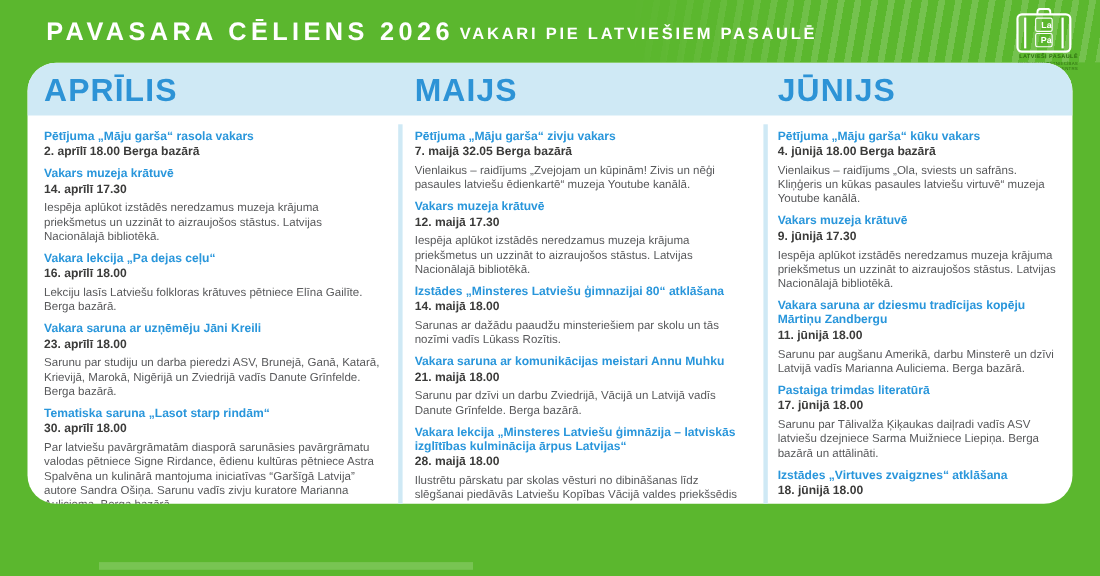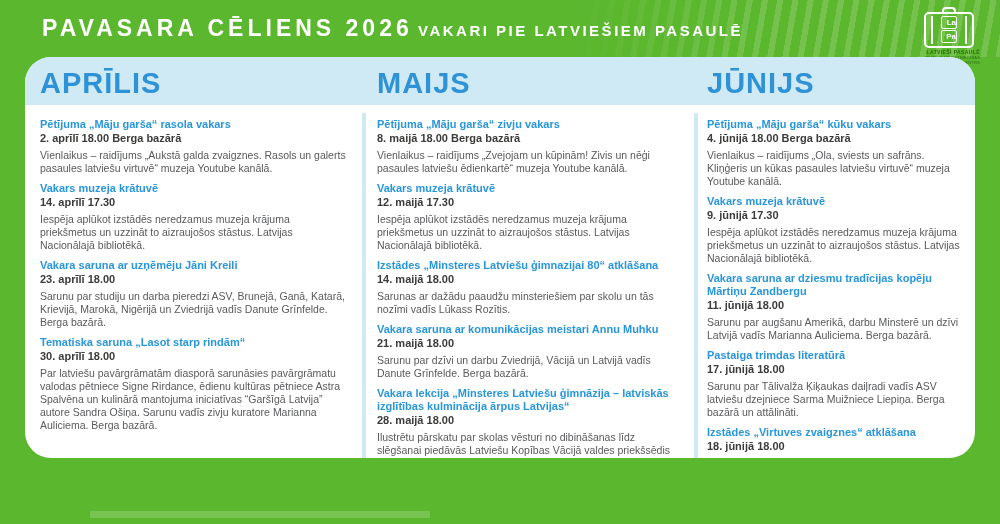--- a/index.html
+++ b/index.html
@@ -109,46 +109,50 @@
     <div class="divider div-2"></div>
 
     <div class="cols">
 
       <div class="col col-1">
         <div class="month-title">APRĪLIS</div>
         <div class="events">
           <div class="event">
             <div class="ev-title">Pētījuma „Māju garša“ rasola vakars</div>
             <div class="ev-date">2. aprīlī 18.00 Berga bazārā</div>
-            <div class="ev-desc">Vienlaikus – raidījums „Aukstā galda zvaigznes. Rasols un galerts pasaules latviešu virtuvē“ muzeja Youtube kanālā.</div>
           </div>
           <div class="event">
             <div class="ev-title">Vakars muzeja krātuvē</div>
             <div class="ev-date">14. aprīlī 17.30</div>
             <div class="ev-desc">Iespēja aplūkot izstādēs neredzamus muzeja krājuma priekšmetus un uzzināt to aizraujošos stāstus. Latvijas Nacionālajā bibliotēkā.</div>
           </div>
           <div class="event">
+            <div class="ev-title">Vakara lekcija „Pa dejas ceļu“</div>
+            <div class="ev-date">16. aprīlī 18.00</div>
+            <div class="ev-desc">Lekciju lasīs Latviešu folkloras krātuves pētniece Elīna Gailīte. Berga bazārā.</div>
+          </div>
+          <div class="event">
             <div class="ev-title">Vakara saruna ar uzņēmēju Jāni Kreili</div>
             <div class="ev-date">23. aprīlī 18.00</div>
             <div class="ev-desc">Sarunu par studiju un darba pieredzi ASV, Brunejā, Ganā, Katarā, Krievijā, Marokā, Nigērijā un Zviedrijā vadīs Danute Grīnfelde. Berga bazārā.</div>
           </div>
           <div class="event">
             <div class="ev-title">Tematiska saruna „Lasot starp rindām“</div>
             <div class="ev-date">30. aprīlī 18.00</div>
             <div class="ev-desc">Par latviešu pavārgrāmatām diasporā sarunāsies pavārgrāmatu valodas pētniece Signe Rirdance, ēdienu kultūras pētniece Astra Spalvēna un kulinārā mantojuma iniciatīvas “Garšīgā Latvija” autore Sandra Ošiņa. Sarunu vadīs zivju kuratore Marianna Auliciema. Berga bazārā.</div>
           </div>
         </div>
       </div>
 
       <div class="col col-2">
         <div class="month-title">MAIJS</div>
         <div class="events">
           <div class="event">
             <div class="ev-title">Pētījuma „Māju garša“ zivju vakars</div>
-            <div class="ev-date">8. maijā 18.00 Berga bazārā</div>
+            <div class="ev-date">7. maijā 32.05 Berga bazārā</div>
             <div class="ev-desc">Vienlaikus – raidījums „Zvejojam un kūpinām! Zivis un nēģi pasaules latviešu ēdienkartē“ muzeja Youtube kanālā.</div>
           </div>
           <div class="event">
             <div class="ev-title">Vakars muzeja krātuvē</div>
             <div class="ev-date">12. maijā 17.30</div>
             <div class="ev-desc">Iespēja aplūkot izstādēs neredzamus muzeja krājuma priekšmetus un uzzināt to aizraujošos stāstus. Latvijas Nacionālajā bibliotēkā.</div>
           </div>
           <div class="event">
             <div class="ev-title">Izstādes „Minsteres Latviešu ģimnazijai 80“ atklāšana</div>
             <div class="ev-date">14. maijā 18.00</div>

